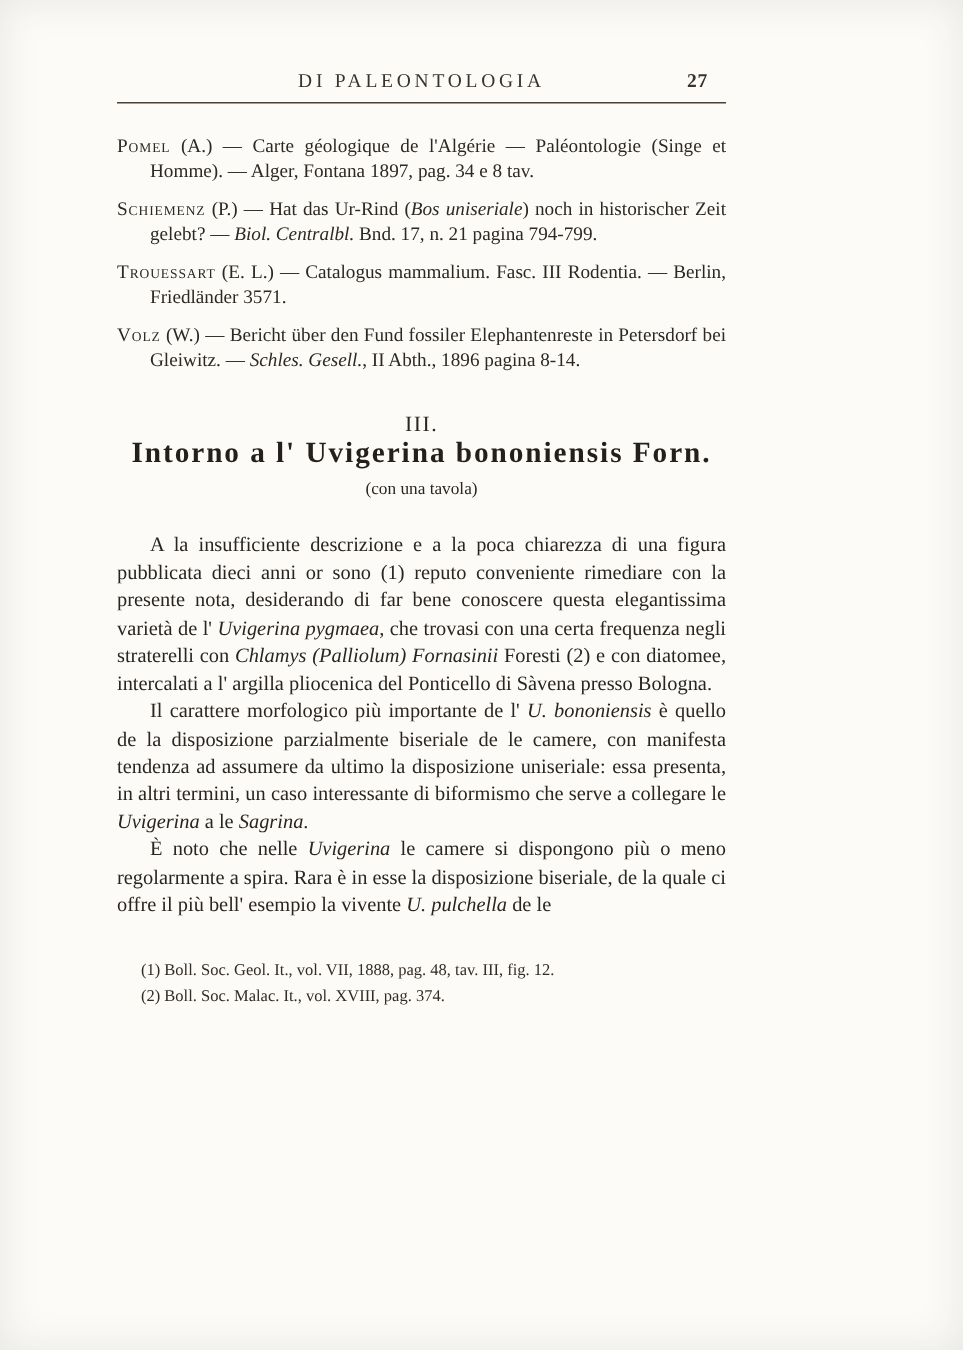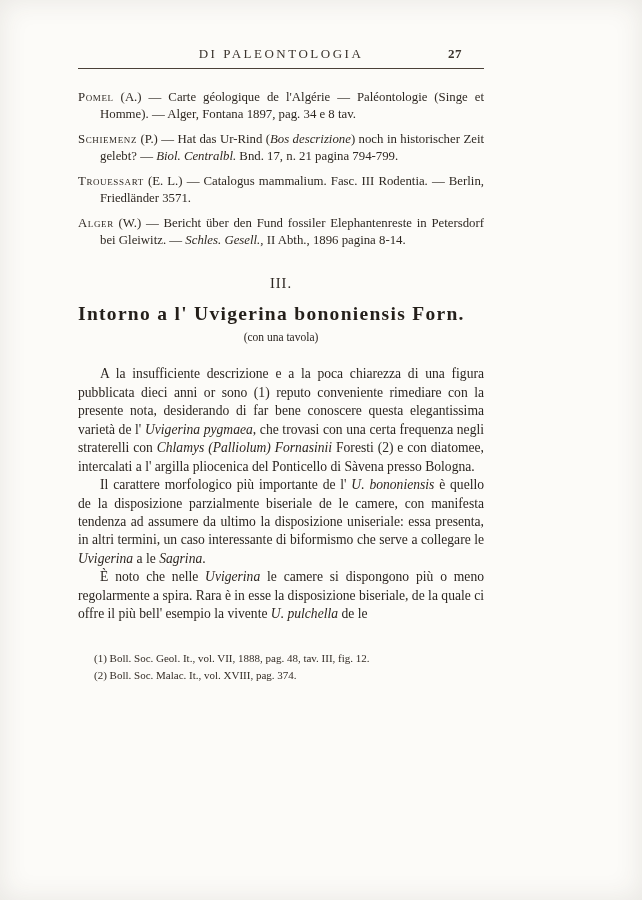--- a/index.html
+++ b/index.html
@@ -19,21 +19,21 @@
   }
   .running-header {
     position: relative;
     text-align: center;
     font-size: 13px;
     letter-spacing: 2.5px;
     color: #3a332c;
   }
   .page-number {
     position: absolute;
-    right: 22px; top: 0;
+    right: 12px; top: 0;
     letter-spacing: 0.5px;
     font-weight: bold;
   }
   .header-rule {
     border: 0;
     border-top: 1.4px solid #4a4138;
     margin: 6px 0 20px 0;
   }
   .bibliography { }
   .bib-entry {
@@ -48,24 +48,24 @@
   .seg-sc { font-variant: small-caps; letter-spacing: 0.6px; }
   .seg-i  { font-style: italic; }
   .section-number {
     text-align: center;
     font-size: 14.5px;
     margin-top: 26px;
     letter-spacing: 1px;
     font-family: Liberation Serif, serif;
   }
   .article-title {
+    text-align: center;
     font-size: 19.5px;
     font-weight: bold;
     letter-spacing: 1.3px;
-    margin-top: 11px;
     color: #241f1a;
   }
   .author-line {
     text-align: center;
     font-variant: small-caps;
     font-size: 13px;
     letter-spacing: 1.2px;
     margin-top: 21px;
   }
   .subtitle {
@@ -96,23 +96,23 @@
 
   <header class="running-header">
     <span class="running-title">DI PALEONTOLOGIA</span>
     <span class="page-number">27</span>
   </header>
 
   <hr class="header-rule">
 
   <section class="bibliography">
     <p class="bib-entry"><span class="seg-sc">Pomel</span><span> (A.) — Carte géologique de l'Algérie — Paléontologie (Singe et Homme). — Alger, Fontana 1897, pag. 34 e 8 tav.</span></p>
-    <p class="bib-entry"><span class="seg-sc">Schiemenz</span><span> (P.) — Hat das Ur-Rind (</span><span class="seg-i">Bos descrizione</span><span>) noch in historischer Zeit gelebt? — </span><span class="seg-i">Biol. Centralbl.</span><span> Bnd. 17, n. 21 pagina 794-799.</span></p>
+    <p class="bib-entry"><span class="seg-sc">Schiemenz</span><span> (P.) — Hat das Ur-Rind (</span><span class="seg-i">Bos uniseriale</span><span>) noch in historischer Zeit gelebt? — </span><span class="seg-i">Biol. Centralbl.</span><span> Bnd. 17, n. 21 pagina 794-799.</span></p>
     <p class="bib-entry"><span class="seg-sc">Trouessart</span><span> (E. L.) — Catalogus mammalium. Fasc. III Rodentia. — Berlin, Friedländer 3571.</span></p>
-    <p class="bib-entry"><span class="seg-sc">Alger</span><span> (W.) — Bericht über den Fund fossiler Elephantenreste in Petersdorf bei Gleiwitz. — </span><span class="seg-i">Schles. Gesell.</span><span>, II Abth., 1896 pagina 8-14.</span></p>
+    <p class="bib-entry"><span class="seg-sc">Volz</span><span> (W.) — Bericht über den Fund fossiler Elephantenreste in Petersdorf bei Gleiwitz. — </span><span class="seg-i">Schles. Gesell.</span><span>, II Abth., 1896 pagina 8-14.</span></p>
   </section>
 
   <div class="section-number">III.</div>
 
   <h1 class="article-title">Intorno a l' Uvigerina bononiensis Forn.</h1>
 
 
   <div class="subtitle">(con una tavola)</div>
 
   <section class="body-text">

